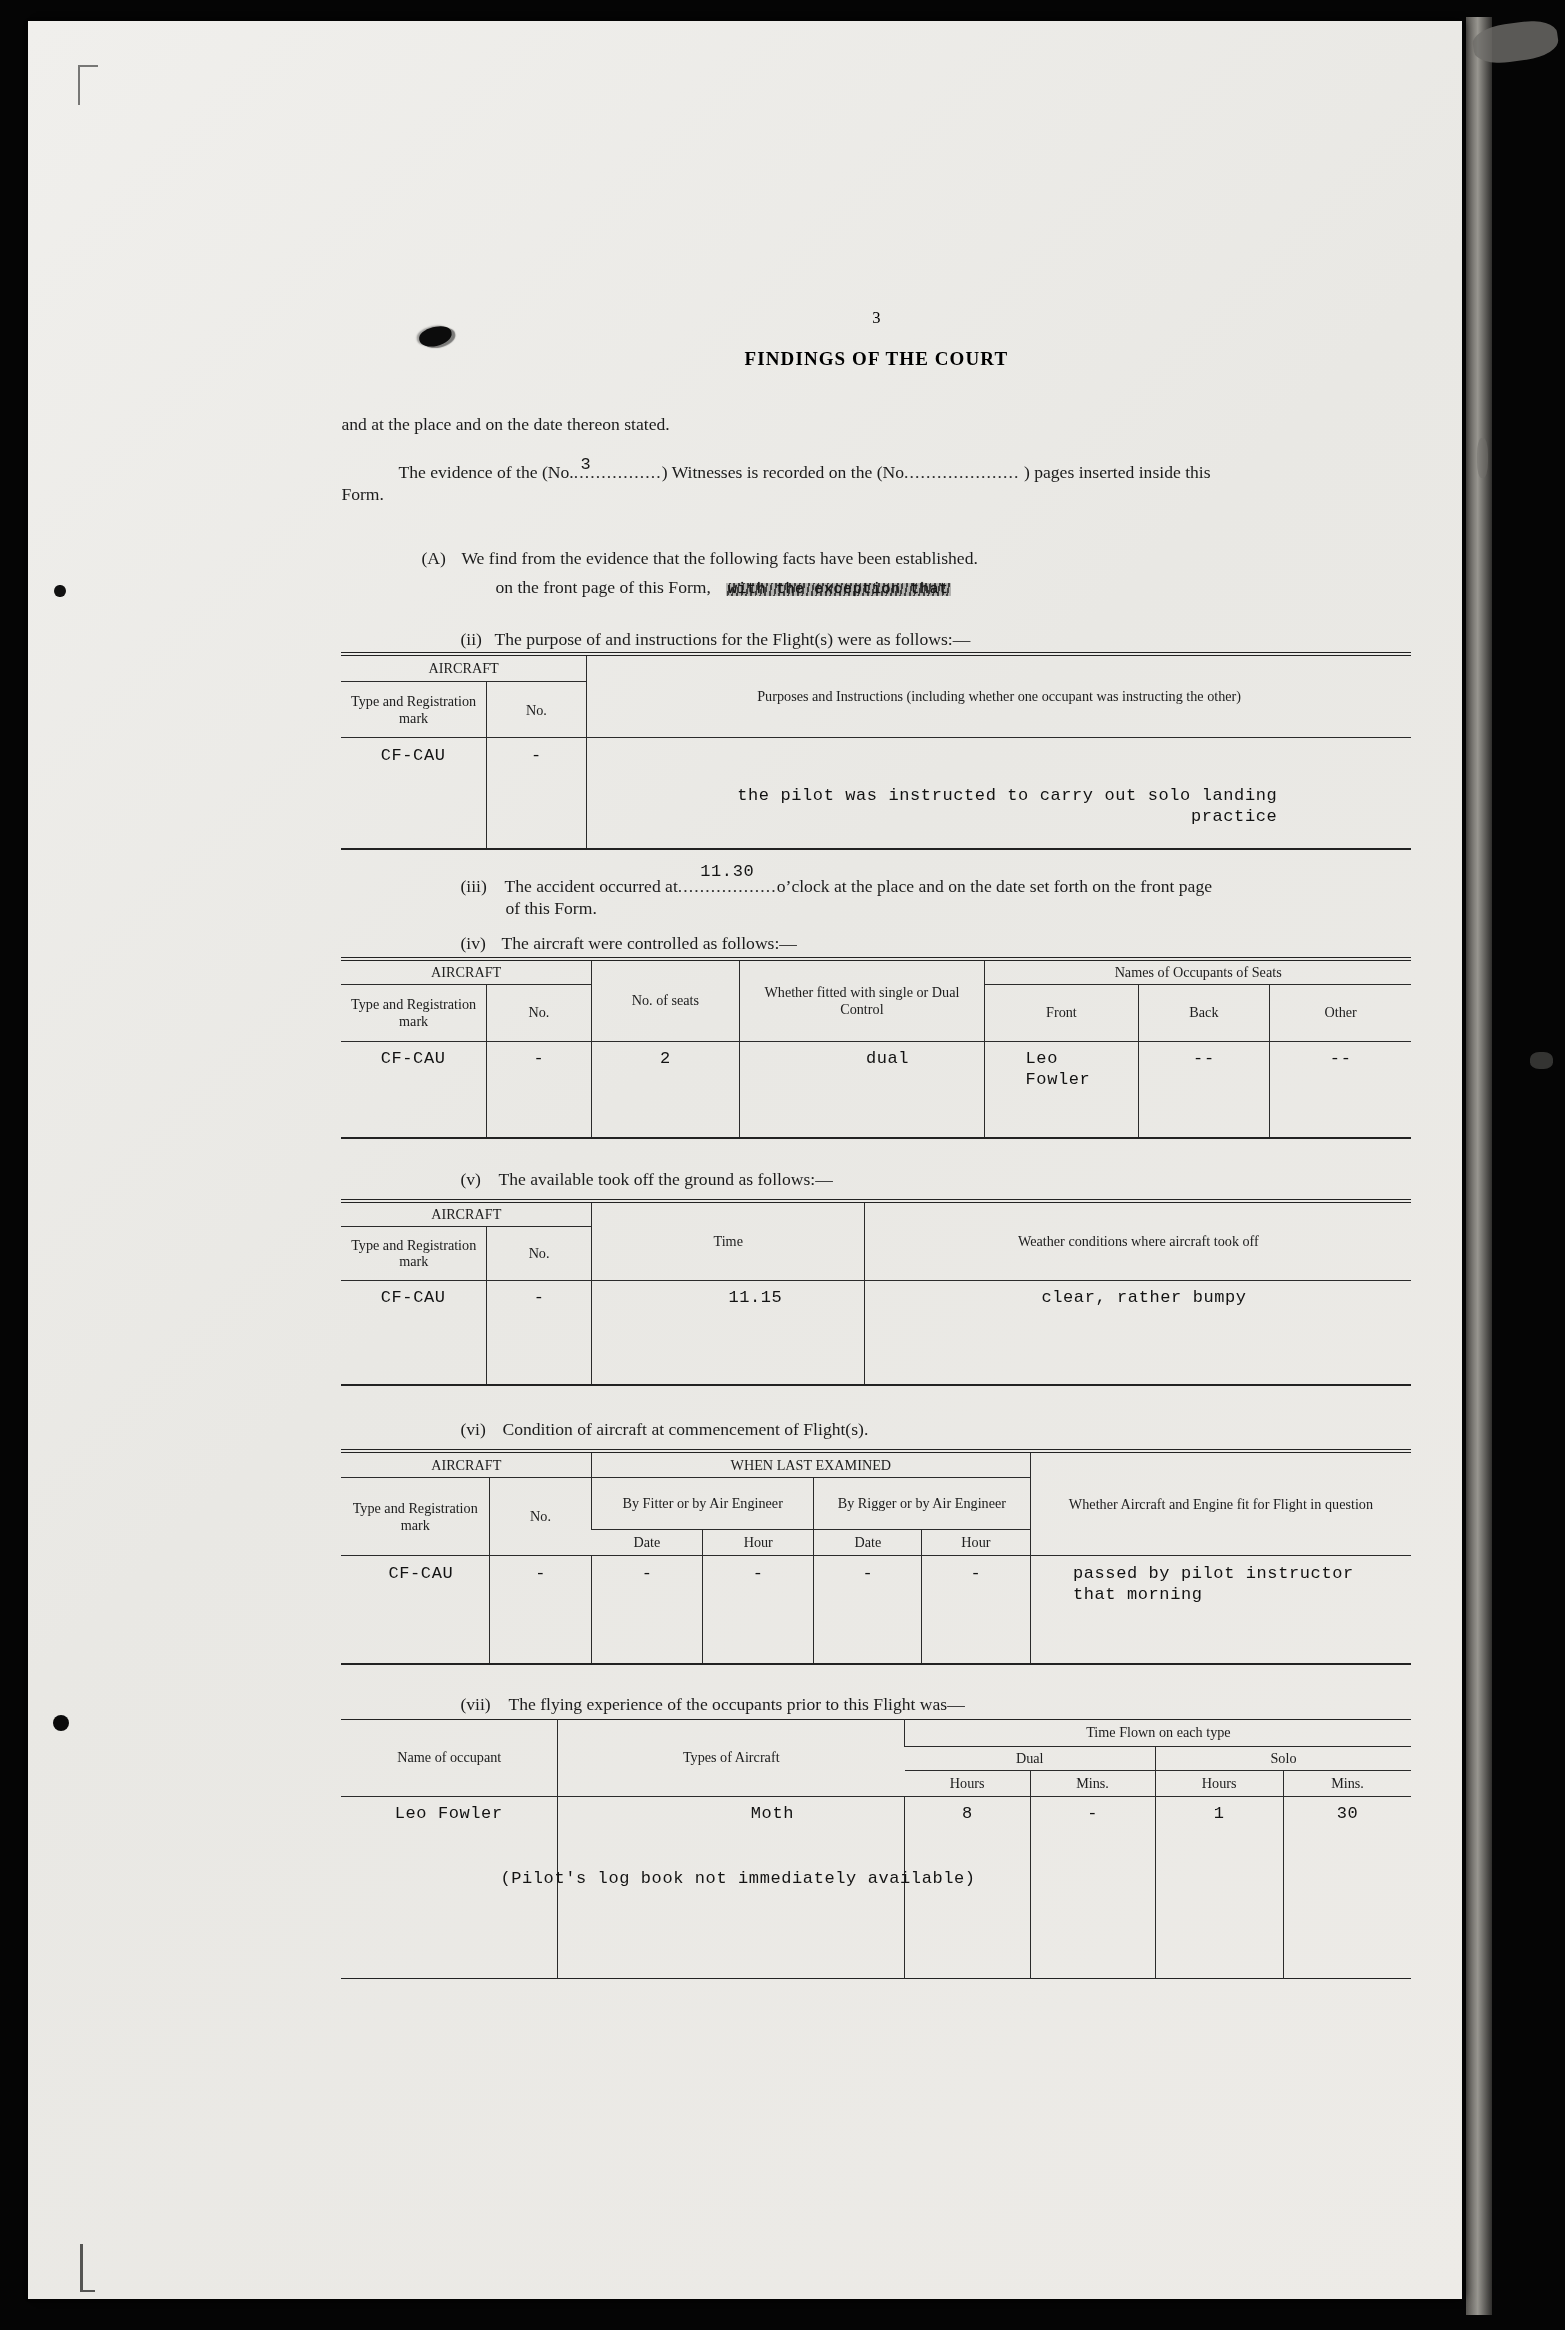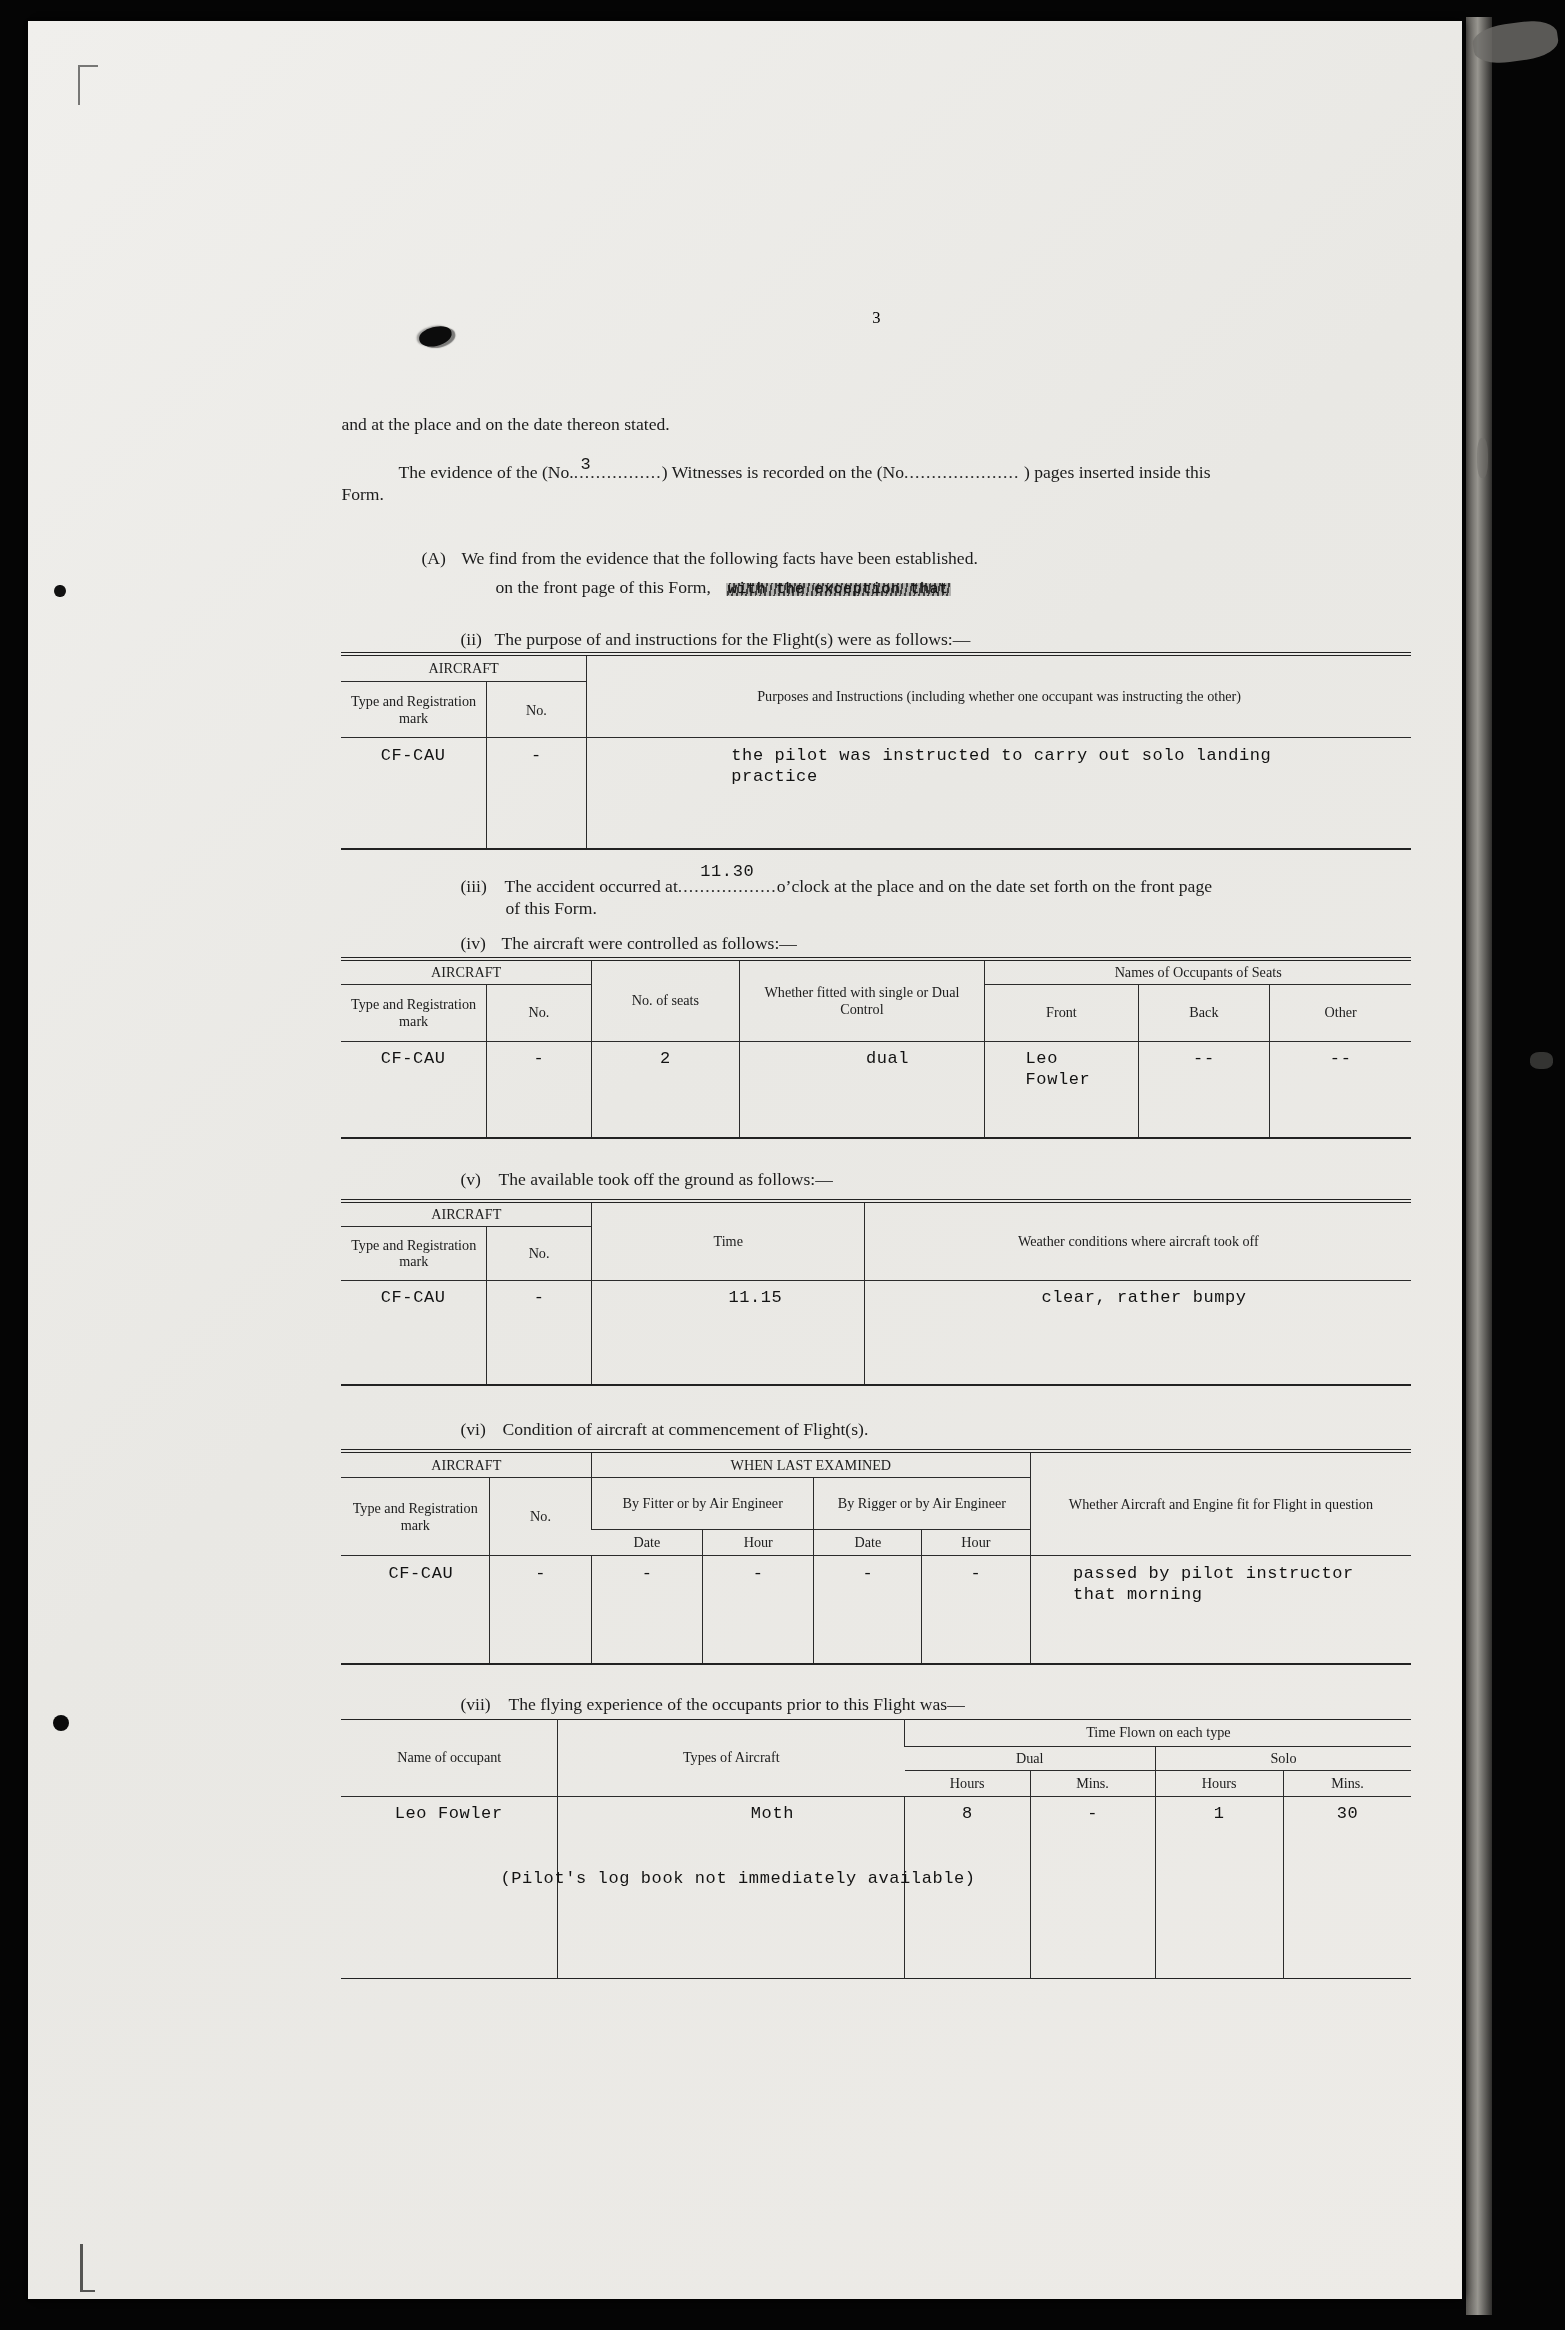--- a/index.html
+++ b/index.html
@@ -54,21 +54,21 @@
   td.sm { font-size:13px; }
   tr.data td { vertical-align:top; padding-top:6.8px;
                font-family:"Liberation Mono","DejaVu Sans Mono",monospace;
                font-size:17px; line-height:21px; letter-spacing:0.6px; color:#121212; }
   td.tl { text-align:left; }
   .pl8 { padding-left:4.6px !important; }
   .pl30 { padding-left:17px !important; }
   .pl100 { padding-left:57px !important; }
   .pl105 { padding-left:60px !important; }
   .pl155 { padding-left:88px !important; }
-  .wrap960 { display:inline-block; max-width:546px; text-align:left; }
+  .wrap960 { display:inline-block; max-width:546px; text-align:right;margin-top:40px; }
   .wrap520 { display:inline-block; max-width:296px; text-align:left; }
   .wrap130 { display:inline-block; max-width:74px; text-align:left; }
 
   
   .ink-blob { position:absolute; left:391px; top:306px; width:33px; height:19.3px;
               background:#0c0c0c; border-radius:50% 45% 55% 50%; transform:rotate(-12deg);
               box-shadow:3.4px 2.3px 1.1px rgba(10,10,10,.5), -2.3px -1.1px 1.7px rgba(10,10,10,.35); }
   .bracket-tl { position:absolute; left:50px; top:44px; width:19.3px; height:40px;
                 border-left:2.8px solid #5a5a58; border-top:2.8px solid #5a5a58; opacity:.8; }
   .bracket-bl { position:absolute; left:52px; top:2223px; width:15px; height:48px;
@@ -93,20 +93,21 @@
 <div class="page">
   <div class="bracket-tl"></div>
   <div class="bracket-bl"></div>
   <div class="punch-dot"></div>
   <div class="edge-dot"></div>
   <div class="ink-blob"></div>
 
   <div class="content">
 
     <div class="abs center w-full pagenum" style="top:287px">3</div>
+    <div class="abs center w-full title" style="top:327px">FINDINGS OF THE COURT</div>
 
     <div class="abs body" style="top:393px;left:0">and at the place and on the date thereon stated.</div>
 
     <div class="abs body" style="top:441px;left:57px"><span>The evidence of the (No.</span><span class="fillin"><span class="fill-val on-line type">3</span><span class="dots">................</span></span><span>)  Witnesses is recorded on the (No</span><span class="dots">.....................</span><span> )  pages inserted inside this</span></div>
     <div class="abs body" style="top:463px;left:0">Form.</div>
 
     <div class="abs body" style="top:527px;left:80px"><span class="label" style="width:40px">(A)</span><span>We find from the evidence that the following facts have been established.</span></div>
 
     <div class="abs body" style="top:556px;left:154px"><span>on the front page of this Form,</span><span class="struck type">with the exception that</span></div>
 

